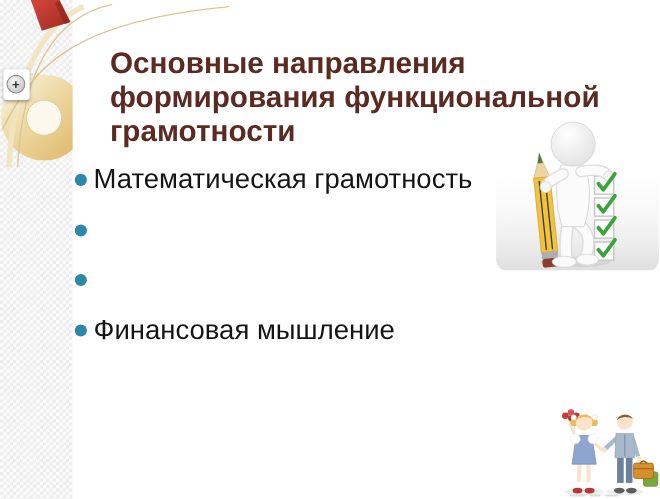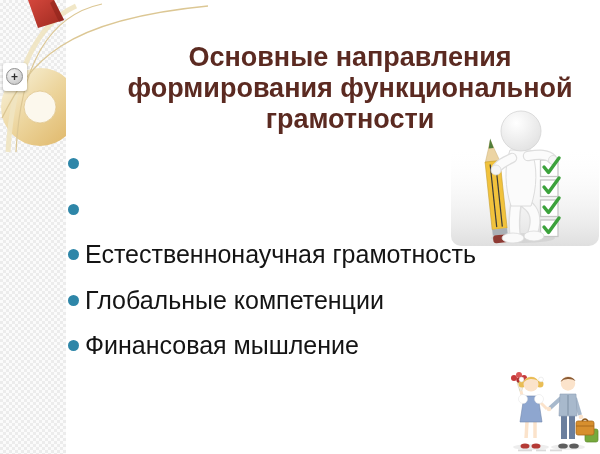--- a/index.html
+++ b/index.html
@@ -17,21 +17,21 @@
 
   
   .zoom-card{position:absolute;left:3px;top:63px;width:24px;height:28px;background:#fff;
      border-radius:3px;box-shadow:0 1px 3px rgba(0,0,0,.3);z-index:6;}
   .zoom-btn{position:absolute;left:3px;top:5px;width:17px;height:17px;border-radius:50%;
      background:radial-gradient(circle at 35% 30%,#f6f6f6,#bdbdbd);border:1px solid #8f8f8f;
      box-sizing:border-box;color:#2f2f2f;font-size:12px;font-weight:bold;line-height:14px;
      text-align:center;cursor:pointer;padding:0;}
 
   
-  .title{position:absolute;left:100px;top:24px;width:500px;text-align:center;
+  .title{position:absolute;left:100px;top:24px;width:500px;text-align:left;
      font-size:27px;font-weight:bold;line-height:31px;color:#5b2a21;z-index:3;}
 
   
   .bullets{position:absolute;left:66px;top:149px;width:520px;margin:0;padding:0;
      list-style:none;z-index:3;}
   .bullets li{position:relative;padding-left:19px;height:29px;line-height:29px;
      margin-bottom:16.5px;font-size:25px;color:#141414;white-space:nowrap;}
   .dot{position:absolute;left:2px;top:9px;width:11px;height:11px;border-radius:50%;
      background:#2e86a8;}
 
@@ -82,30 +82,27 @@
   <button class="zoom-btn">
     <span>+</span>
   </button>
 </div>
 
 <h1 class="title">Основные направления формирования функциональной грамотности</h1>
 
 <ul class="bullets">
   <li>
     <span class="dot"></span>
+    <span>Математическая грамотность</span></li>
+  <li>
+    <span class="dot"></span>
     </li>
   <li>
     <span class="dot"></span>
     </li>
-  <li>
-    <span class="dot"></span>
-    <span>Естественнонаучная грамотность</span></li>
-  <li>
-    <span class="dot"></span>
-    <span>Глобальные компетенции</span></li>
   <li>
     <span class="dot"></span>
     <span>Финансовая мышление</span></li>
 </ul>
 
 <svg class="illu fig-illu" viewBox="0 0 152 142">
   <defs>
     <linearGradient id="bgGrad" x1="0" y1="0" x2="0" y2="1">
       <stop offset="0" stop-color="#ffffff" stop-opacity="0"></stop>
       <stop offset="1" stop-color="#dfdfdf"></stop>

